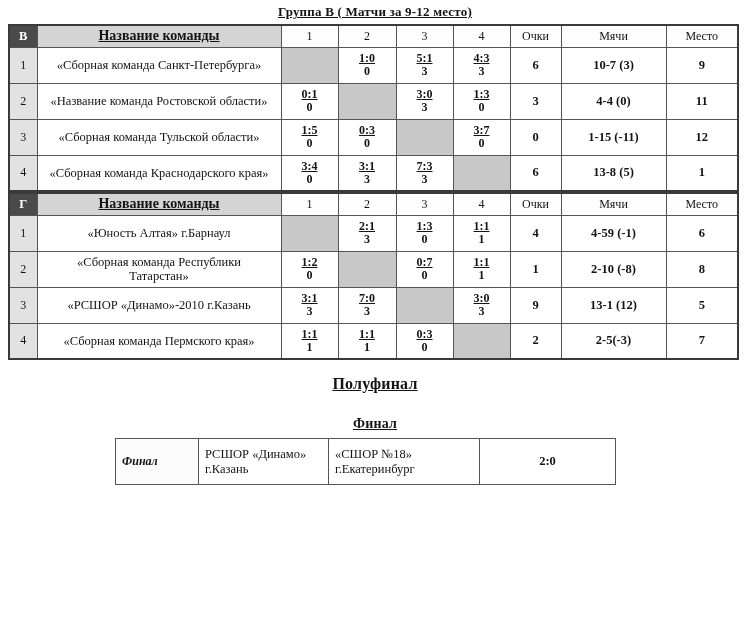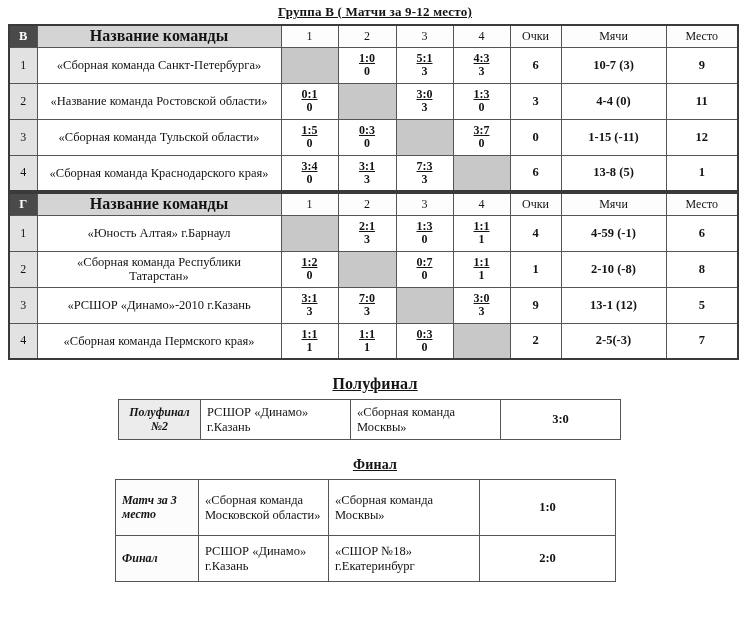--- a/index.html
+++ b/index.html
@@ -22,21 +22,21 @@
   .t-final{margin:17px 0 6px 0;font-size:14px;}
 
   
   table{border-collapse:collapse;table-layout:fixed;}
   .grp{width:729px;margin-left:8px;border:2px solid #3a3a3a;}
   .grp th,.grp td{border:1px solid #555;padding:1px 3px;overflow:hidden;}
   .grp thead tr{height:22px;}
   .grp tbody tr{height:36px;}
   .grp th{font-size:12px;font-weight:normal;text-align:center;background:#fdfdfd;}
   th.corner{background:#4a4a4a;color:#fff;font-weight:bold;font-size:12.5px;}
-  th.namehdr{background:#d4d4d4;font-weight:bold;font-size:16px;}
+  th.namehdr{background:#d4d4d4;font-weight:bold;font-size:14px;text-decoration:underline;}
   td.rownum{background:#e2e2e2;text-align:center;font-size:12px;}
   td.team{text-align:center;font-size:12.5px;line-height:1.12;padding:1px 10px;}
   td.match{text-align:center;font-weight:bold;font-size:12px;line-height:1.05;}
   td.match .sc{text-decoration:underline;}
   td.diag{background:#c8c8c8;}
   td.pts,td.goals,td.place{text-align:center;font-weight:bold;font-size:12.5px;}
 
   
   .ko{border:1px solid #555;}
   .ko td{border:1px solid #555;padding:2px 6px;vertical-align:middle;overflow:hidden;}
@@ -277,44 +277,32 @@
 
   <div class="sec-title t-semi">Полуфинал</div>
   <table class="ko semi">
     <colgroup>
         <col style="width:82px">
         <col style="width:150px">
         <col style="width:150px">
         <col style="width:120px">
       </colgroup>
     <tbody>
-      <tr>
-        <td class="kolabel">Полуфинал №2</td>
-        <td class="koteam">РСШОР «Динамо» г.Казань</td>
-        <td class="koteam">«Сборная команда Москвы»</td>
-        <td class="koscore">3:0</td>
-      </tr>
     </tbody>
   </table>
 
   <div class="sec-title t-final">Финал</div>
   <table class="ko fin">
     <colgroup>
         <col style="width:83px">
         <col style="width:130px">
         <col style="width:151px">
         <col style="width:136px">
       </colgroup>
     <tbody>
-      <tr class="r1">
-        <td class="kolabel">Матч за 3 место</td>
-        <td class="koteam">«Сборная команда Московской области»</td>
-        <td class="koteam">«Сборная команда Москвы»</td>
-        <td class="koscore">1:0</td>
-      </tr>
       <tr class="r2">
         <td class="kolabel">Финал</td>
         <td class="koteam">РСШОР «Динамо» г.Казань</td>
         <td class="koteam">«СШОР №18» г.Екатеринбург</td>
         <td class="koscore">2:0</td>
       </tr>
     </tbody>
   </table>
 
 </div>

